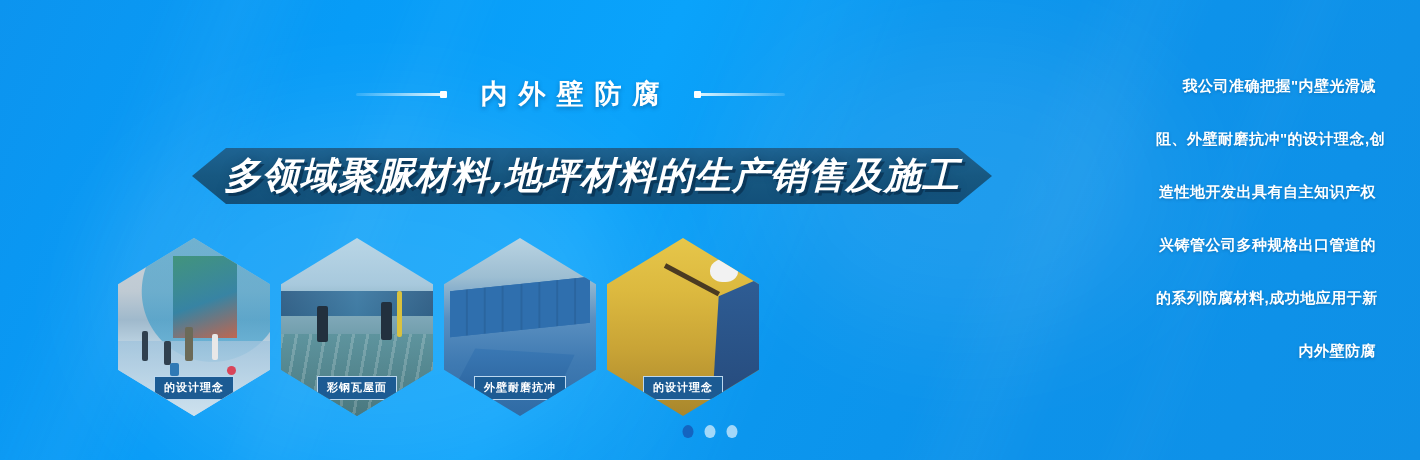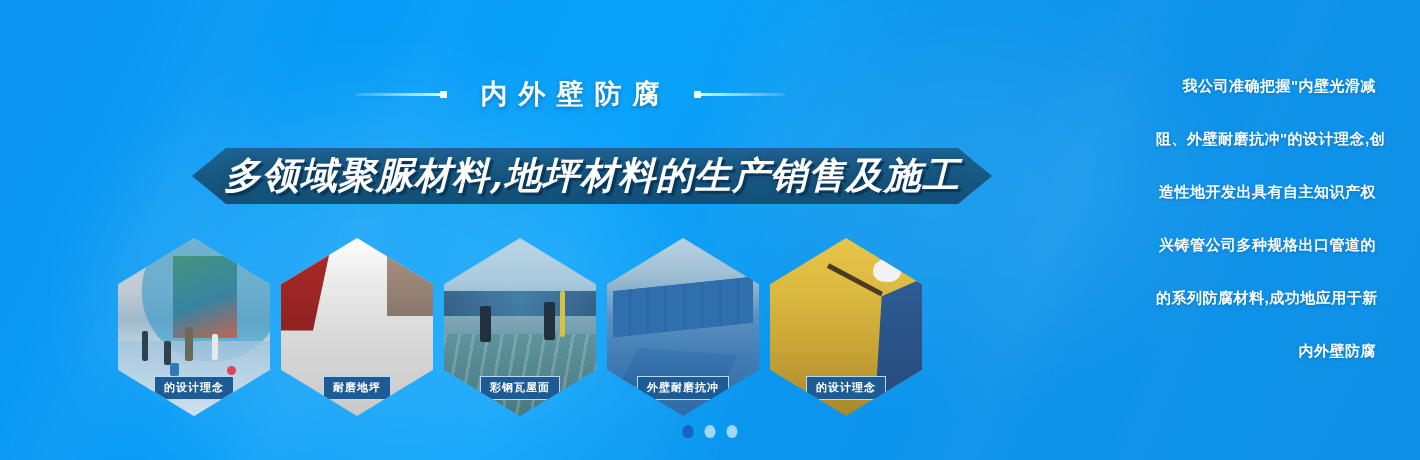--- a/index.html
+++ b/index.html
@@ -379,24 +379,20 @@
         <span class="fig" style="left:16%;top:52%;width:6px;height:30px;"></span>
         <span class="fig" style="left:30%;top:58%;width:7px;height:24px;"></span>
         <span class="fig" style="left:44%;top:50%;width:8px;height:34px;background:#6b6a58;"></span>
         <span class="fig" style="left:62%;top:54%;width:6px;height:26px;background:#e8e8e8;"></span>
         <span class="fig" style="left:34%;top:70%;width:9px;height:13px;background:#2f79b5;"></span>
         <span class="fig" style="left:72%;top:72%;width:9px;height:9px;background:#d9455a;border-radius:50%;"></span>
       </div>
       <span class="hex-label">的设计理念</span>
     </div>
 
-    <div class="hex">
-      <div class="photo ph-floor"></div>
-      <span class="hex-label">耐磨地坪</span>
-    </div>
 
 
     <div class="hex">
       <div class="photo ph-roof">
         <span class="fig" style="left:24%;top:38%;width:11px;height:36px;background:#22303e;z-index:3;"></span>
         <span class="fig" style="left:66%;top:36%;width:11px;height:38px;background:#22303e;z-index:3;"></span>
         <span class="fig" style="left:76%;top:30%;width:5px;height:46px;background:#d9c23f;z-index:3;"></span>
       </div>
       <span class="hex-label">彩钢瓦屋面</span>
     </div>

